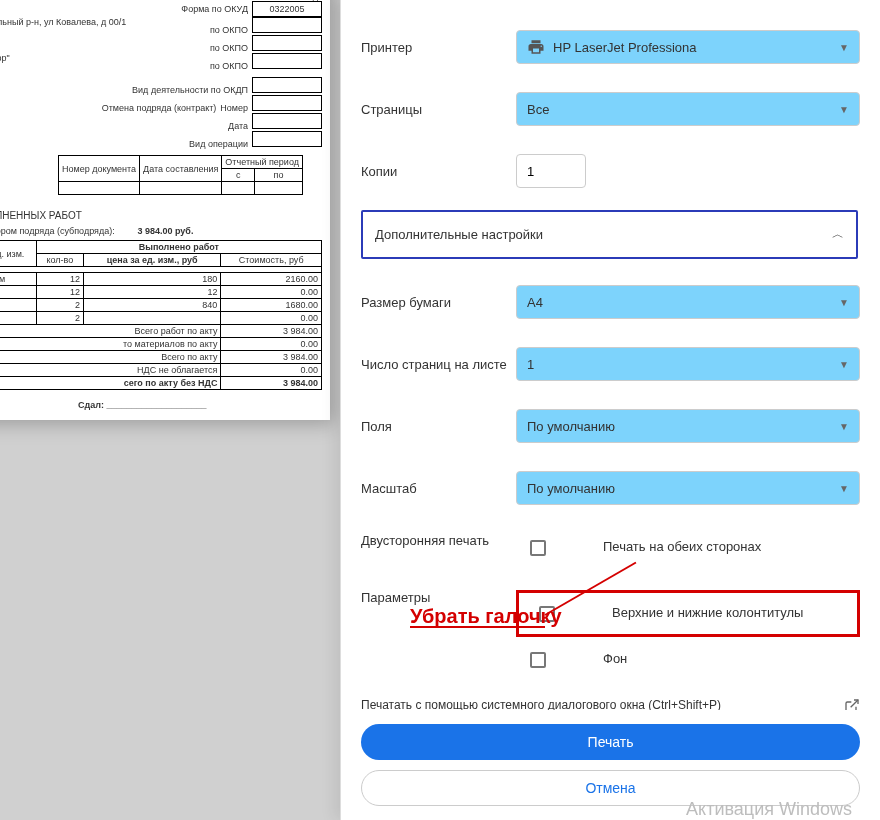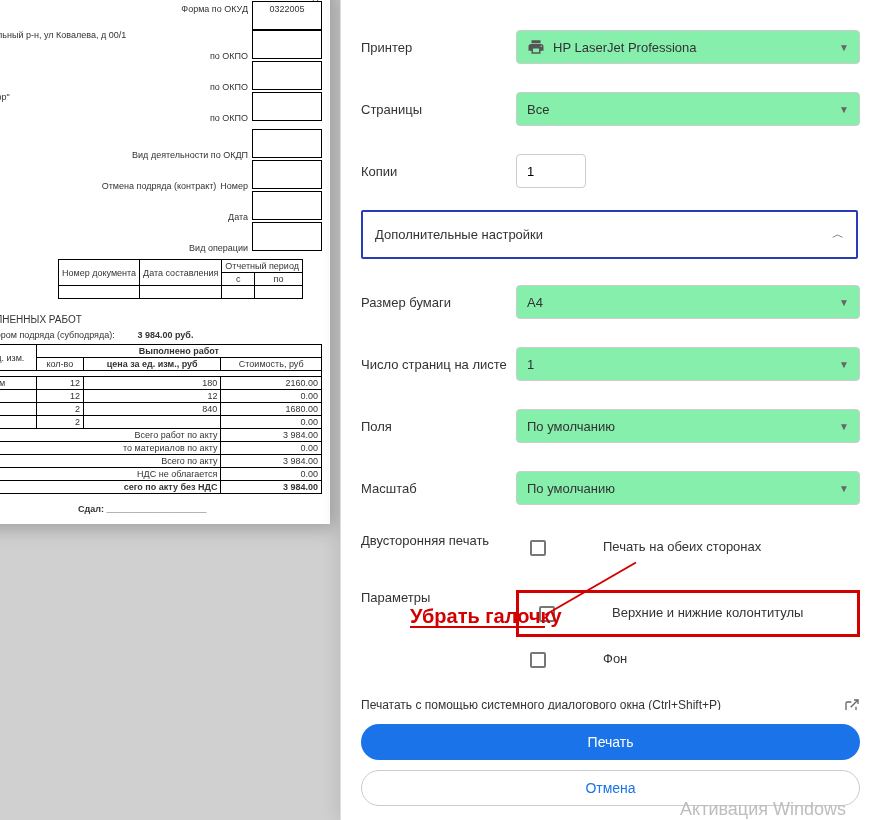--- a/index.html
+++ b/index.html
@@ -4,54 +4,54 @@
 <style>
   * { box-sizing: border-box; margin: 0; padding: 0; }
   body { font-family: Arial, sans-serif; font-size: 13px; color: #333; background: #e8e8e8; width: 880px; height: 820px; overflow: hidden; position: relative; }
   .workspace { display: flex; width: 100%; height: 100%; }
   .preview { flex: 0 0 340px; background: #d0d0d0; position: relative; overflow: hidden; }
   .page { background: #fff; width: 360px; position: absolute; left: -30px; top: -20px; padding: 10px 8px; font-size: 10px; box-shadow: 4px 4px 18px rgba(0,0,0,.25); }
   .page table { border-collapse: collapse; }
   .page td, .page th { border: 1px solid #000; padding: 1px 3px; font-size: 9px; }
   .kod-row { text-align: right; }
   .kod-row .lbl { display: inline-block; padding-right: 4px; font-size: 9px; }
-  .kod-row .cell { display: inline-block; border: 1px solid #000; min-width: 70px; height: 29px; text-align: center; font-size: 9px; line-height: 14px; }
+  .kod-row .cell { display: inline-block; border: 1px solid #000; min-width: 70px; height: 16px; text-align: center; font-size: 9px; line-height: 14px; }
   .page .title { font-weight: bold; font-size: 10px; margin-top: 4px; }
   .page .subtitle { font-size: 10px; margin-bottom: 4px; }
   .small { font-size: 9px; }
   .tright { text-align: right; }
   .tcenter { text-align: center; }
   .bold { font-weight: bold; }
 
   .panel { flex: 1; background: #fff; border-left: 1px solid #ddd; padding: 0; overflow-y: auto; box-shadow: -6px 0 14px rgba(0,0,0,.08); position: relative; }
   .panel-inner { padding: 16px 20px 60px 20px; }
   .opt-row { display: flex; align-items: center; padding: 14px 0; }
   .opt-label { flex: 0 0 155px; font-size: 13px; color: #333; }
   .opt-ctrl { flex: 1; }
-  .select { border: 1px solid #ccc; border-radius: 4px; height: 34px; display: flex; align-items: center; padding: 12px 10px; justify-content: space-between; cursor: pointer; background: #86efac; }
+  .select { border: 1px solid #ccc; border-radius: 4px; height: 34px; display: flex; align-items: center; padding: 12px 10px; justify-content: space-between; cursor: pointer; background: #7dd3fc; }
   .select .sel-text { font-size: 13px; color: #333; white-space: nowrap; overflow: hidden; text-overflow: ellipsis; }
   .select .chev { color: #666; font-size: 10px; margin-left: 8px; }
   .select .printer-ic { margin-right: 8px; color: #555; flex-shrink: 0; }
   .num-input { border: 1px solid #ccc; border-radius: 4px; height: 34px; width: 70px; padding: 0 10px; font-size: 13px; }
   .accordion { border: 2px solid #2b3bb8; border-radius: 2px; display: flex; justify-content: space-between; align-items: center; padding: 14px 12px; margin: 8px 2px 12px 0; cursor: pointer; }
   .accordion .acc-title { font-size: 13px; }
   .accordion .chev-up { font-size: 12px; }
   .chk-row { display: flex; align-items: flex-start; padding: 6px 14px; gap: 45px; }
   .chk { width: 16px; height: 16px; border: 2px solid #777; border-radius: 2px; flex-shrink: 0; margin-right: 12px; margin-top: 1px; }
   .chk-label { font-size: 13px; color: #333; }
   .highlight-box { border: 3px solid #d40000; padding: 6px 8px 6px 6px; }
   .syslink { font-size: 12px; color: #333; padding: 10px 0; display: flex; justify-content: space-between; align-items: flex-start; cursor: pointer; }
   .syslink .ext-ic { color: #666; margin-left: 8px; flex-shrink: 0; }
   .footer { position: absolute; bottom: 0; left: 0; right: 0; background: #fff; padding: 14px 20px; display: flex; justify-content: flex-end; gap: 10px; flex-direction: column; }
   .btn { height: 36px; padding: 0 22px; border-radius: 18px; font-size: 14px; cursor: pointer; display: inline-flex; align-items: center; justify-content: center; }
   .btn-primary { background: #1a73e8; color: #fff; border: none; }
   .btn-secondary { background: #fff; color: #1a73e8; border: 1px solid #ccc; }
   .annotation { position: absolute; color: #d40000; font-weight: bold; font-size: 20px; pointer-events: none; }
   .annot-line { position: absolute; background: #d40000; height: 2px; transform-origin: left center; pointer-events: none; }
-  .watermark { position: absolute; bottom: 0; right: 34px; color: #bdbdbd; font-size: 18px; font-family: "Segoe UI", sans-serif; pointer-events: none; }
+  .watermark { position: absolute; bottom: 0; right: 28px; color: #bdbdbd; font-size: 18px; font-family: "Segoe UI", sans-serif; pointer-events: none; }
 </style>
 </head>
 <body>
 
 <div class="workspace">
   <div class="preview">
     <div class="page">
       <div class="kod-row"><span class="lbl">Код</span></div>
       <div class="kod-row"><span class="lbl">Форма по ОКУД</span><span class="cell">0322005</span></div>
       <div class="kod-row"><span class="lbl small" style="float:left">нтральный р-н, ул Ковалева, д 00/1</span><span class="lbl">по ОКПО</span><span class="cell"></span></div>

